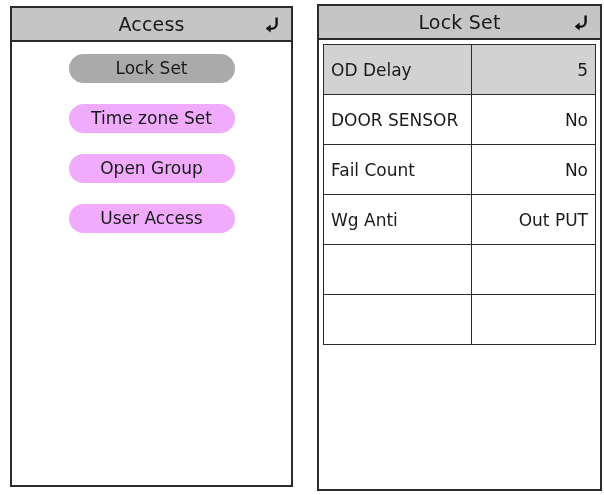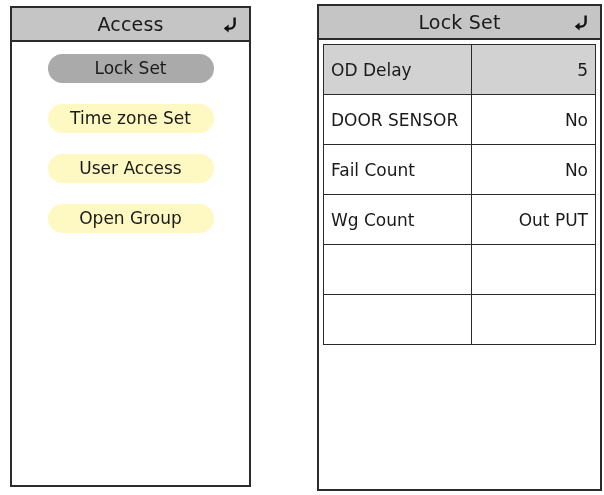--- a/index.html
+++ b/index.html
@@ -18,21 +18,21 @@
   .panel {
     position: absolute;
     background: #ffffff;
     border: 2px solid #2b2b2b;
     box-sizing: border-box;
   }
 
   #access-panel {
     left: 10px;
     top: 6px;
-    width: 241px;
+    width: 283px;
     height: 481px;
   }
 
   #lockset-panel {
     left: 317px;
     top: 4px;
     width: 285px;
     height: 487px;
   }
 
@@ -70,21 +70,21 @@
   }
 
   .menu-btn {
     display: flex;
     align-items: center;
     justify-content: center;
     width: 166px;
     height: 29px;
     margin: 0 auto 21px auto;
     border-radius: 15px;
-    background: #fef9c3;
+    background: #f0abfc;
     color: #1a1a1a;
     font-size: 17px;
     line-height: 1;
     cursor: pointer;
     box-sizing: border-box;
   }
 
   .menu-btn.selected {
     background: #aaaaaa;
   }
@@ -142,24 +142,24 @@
   </div>
 
   <div class="menu-body">
     <div class="menu-btn selected">
       <span>Lock Set</span>
     </div>
     <div class="menu-btn">
       <span>Time zone Set</span>
     </div>
     <div class="menu-btn">
+      <span>Open Group</span>
+    </div>
+    <div class="menu-btn">
       <span>User Access</span>
-    </div>
-    <div class="menu-btn">
-      <span>Open Group</span>
     </div>
   </div>
 
 </div>
 
 <div class="panel" id="lockset-panel">
 
   <div class="titlebar">
     <span class="titlebar-text">Lock Set</span>
     <span class="back-icon">
@@ -179,21 +179,21 @@
         </tr>
         <tr>
           <td class="label-cell">DOOR SENSOR</td>
           <td class="value-cell">No</td>
         </tr>
         <tr>
           <td class="label-cell">Fail Count</td>
           <td class="value-cell">No</td>
         </tr>
         <tr>
-          <td class="label-cell">Wg Count</td>
+          <td class="label-cell">Wg Anti</td>
           <td class="value-cell">Out PUT</td>
         </tr>
         <tr>
           <td class="label-cell"></td>
           <td class="value-cell"></td>
         </tr>
         <tr>
           <td class="label-cell"></td>
           <td class="value-cell"></td>
         </tr>

